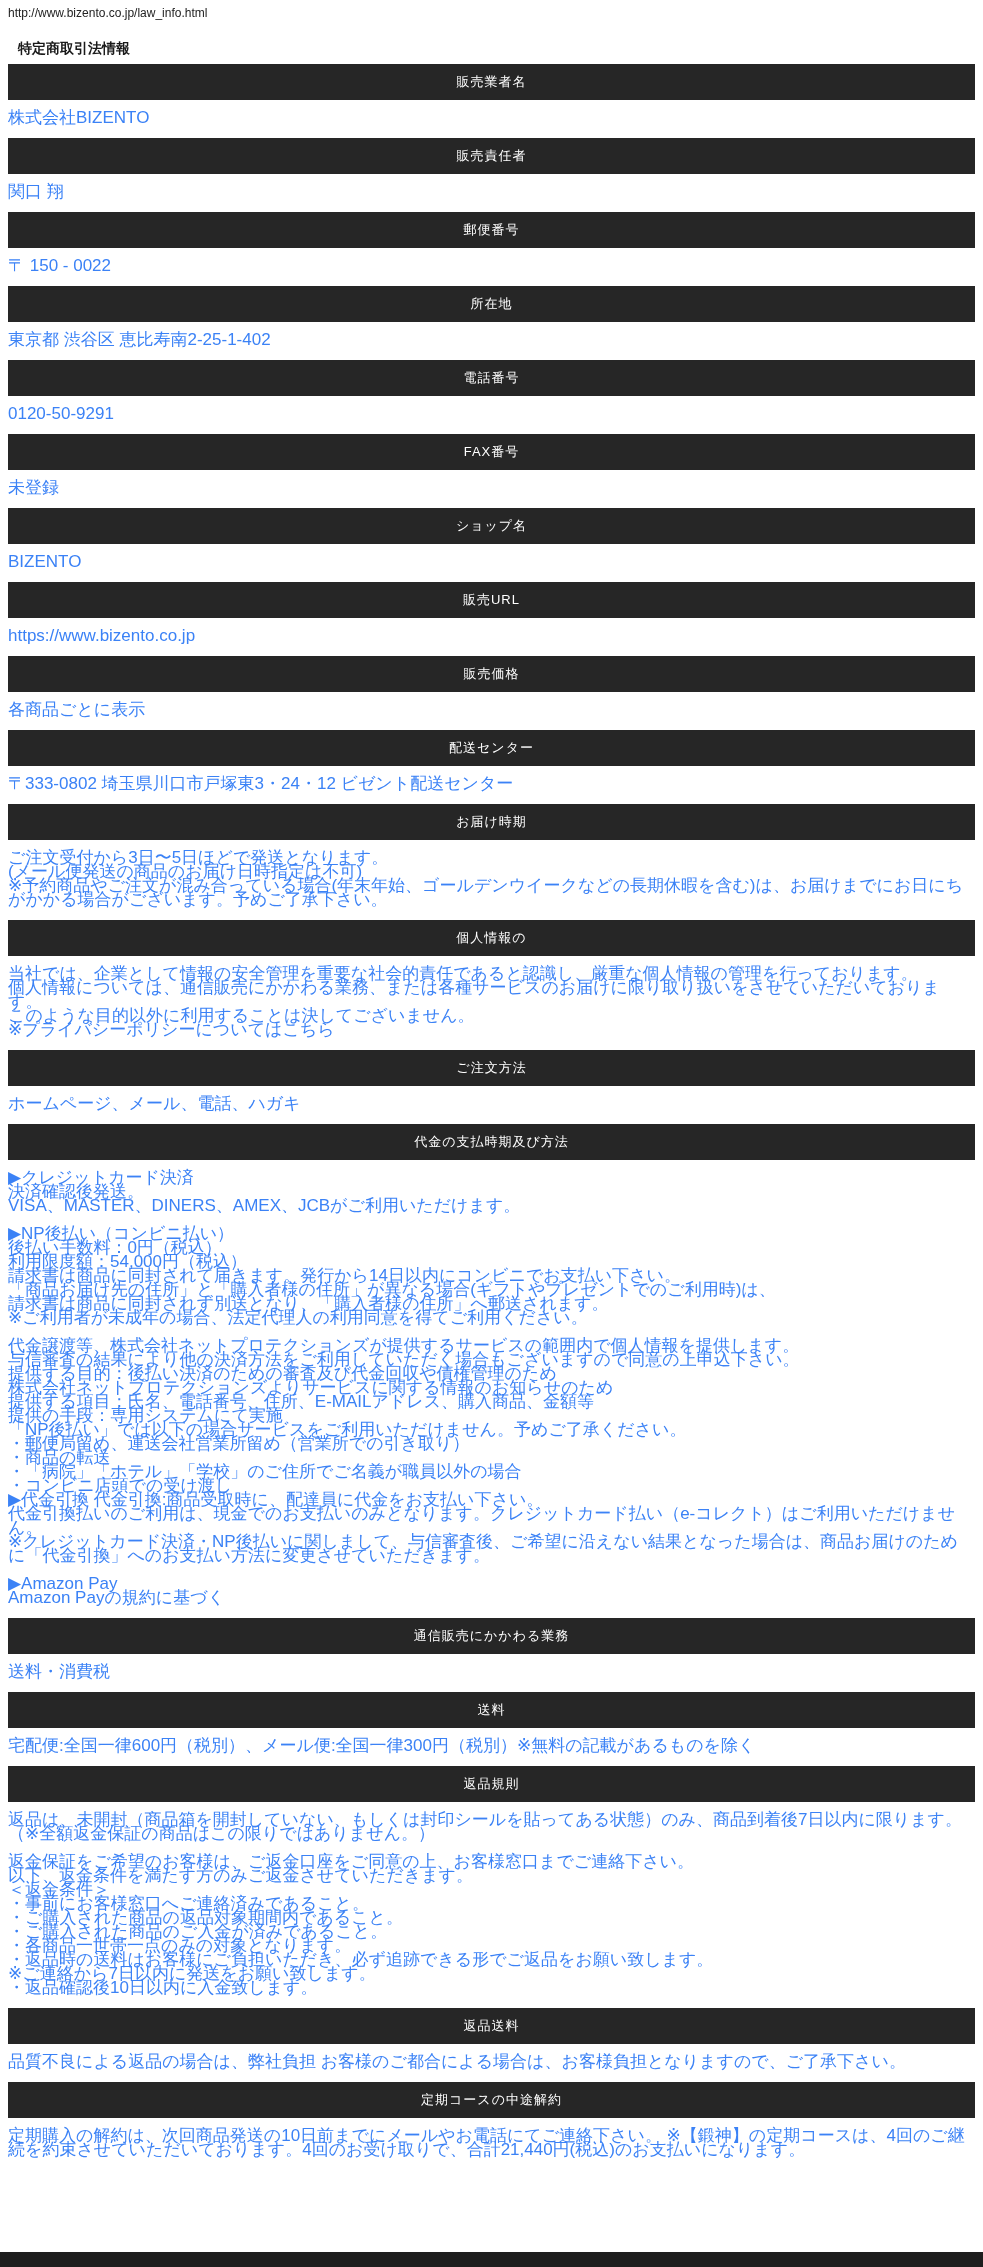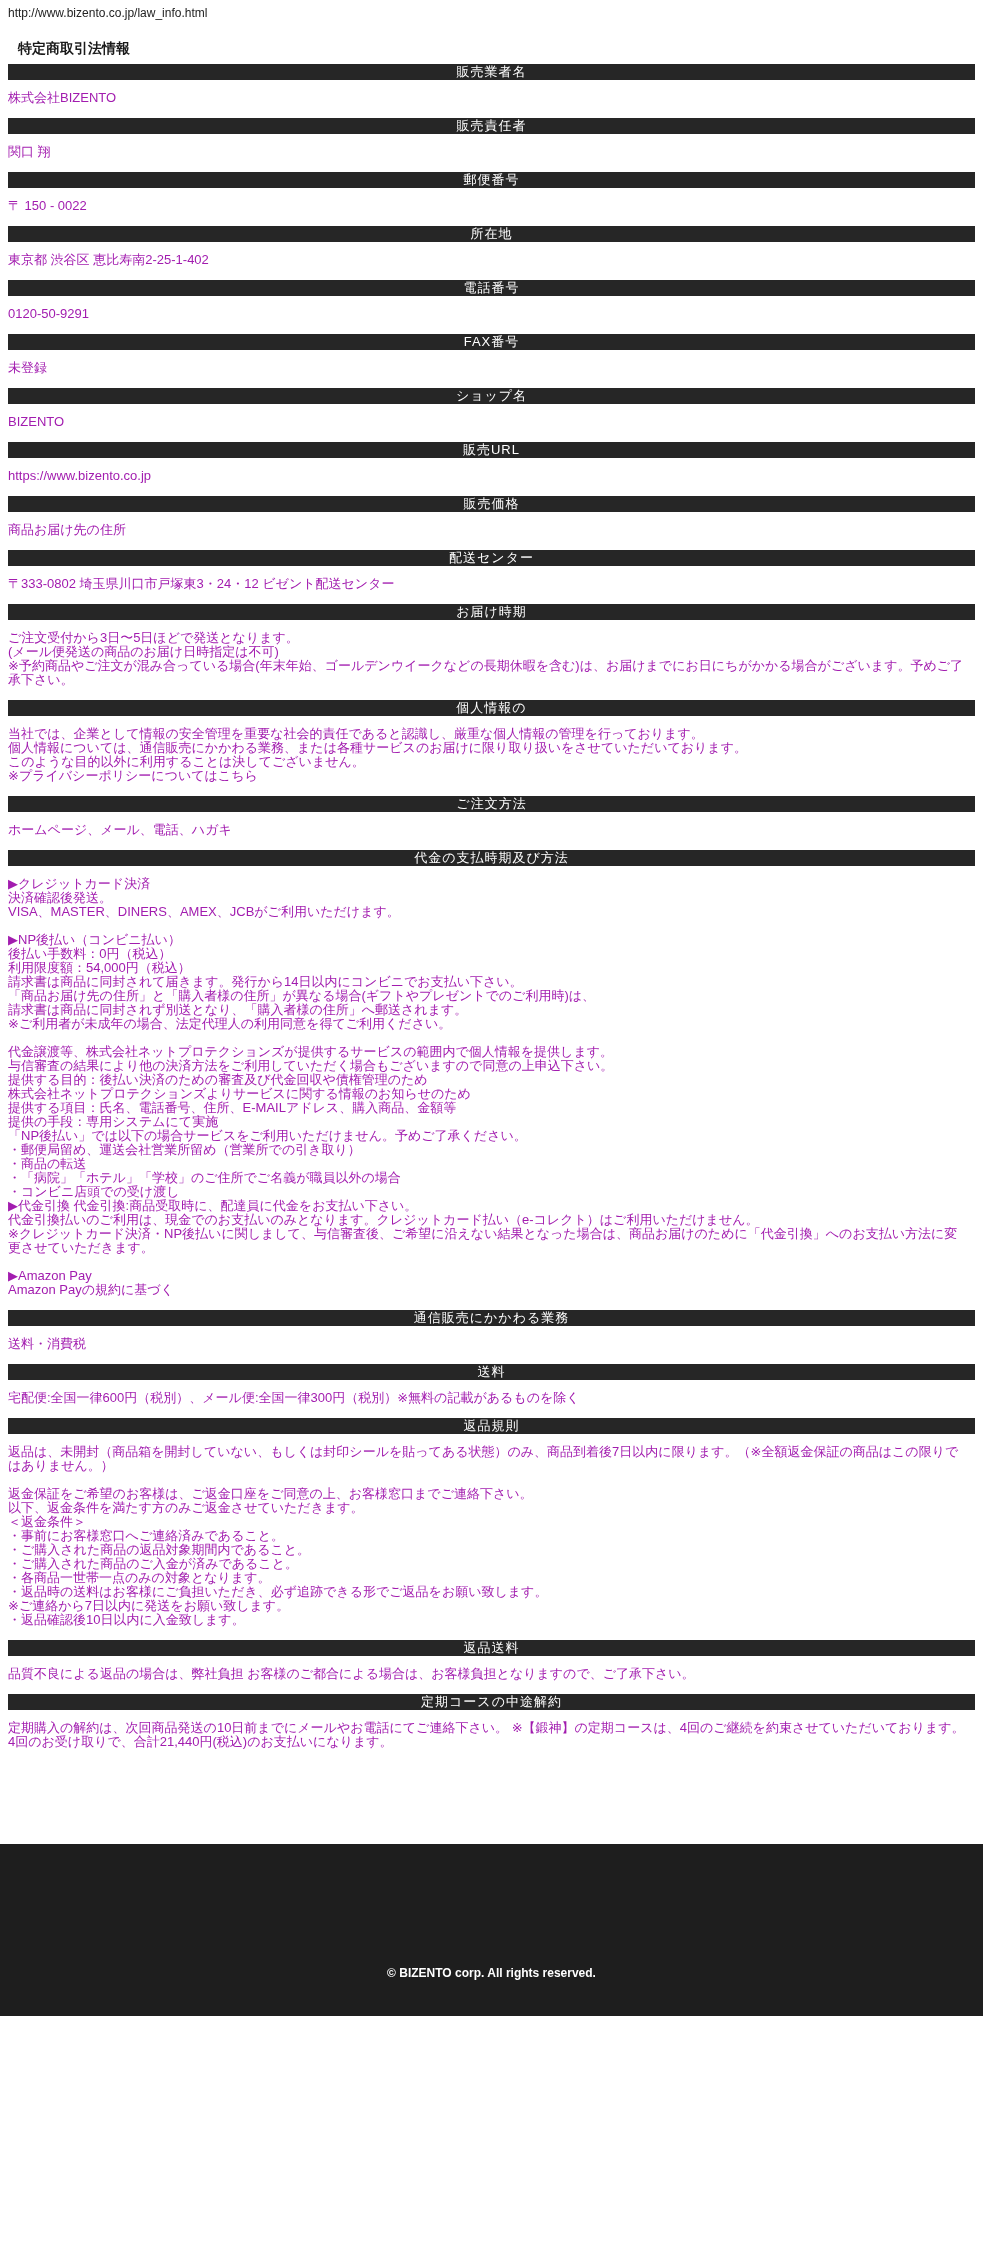--- a/index.html
+++ b/index.html
@@ -16,37 +16,37 @@
     color: #222222;
   }
   .page-title {
     font-size: 14px;
     font-weight: bold;
     color: #1a1a1a;
     margin: 20px 0 8px 10px;
     line-height: 16px;
   }
   .law-section .bar {
-    height: 16px;
+    height: 36px;
     background: var(--bar-bg, #262626);
     display: flex;
     align-items: center;
     justify-content: center;
   }
   .law-section .bar-label {
     color: var(--bar-text, #ffffff);
     font-size: 13px;
     letter-spacing: 1px;
     white-space: nowrap;
   }
   .law-section .content {
     margin: 11px 8px 13px 0;
-    font-size: 13px;
+    font-size: 17px;
     line-height: 14px;
-    color: #a21caf;
+    color: #3b82f6;
   }
   .law-section .line { min-height: 14px; }
   .footer {
     margin-top: 95px;
     height: 172px;
     background: var(--footer-bg, #1e1e1e);
     box-sizing: border-box;
     padding-top: 122px;
   }
   .copyright {
@@ -134,21 +134,21 @@
     <div class="content">
           <div class="line">https://www.bizento.co.jp</div>
         </div>
   </section>
 
   <section class="law-section">
     <div class="bar">
       <span class="bar-label">販売価格</span>
     </div>
     <div class="content">
-          <div class="line">商品お届け先の住所</div>
+          <div class="line">各商品ごとに表示</div>
         </div>
   </section>
 
   <section class="law-section">
     <div class="bar">
       <span class="bar-label">配送センター</span>
     </div>
     <div class="content">
           <div class="line">〒333-0802 埼玉県川口市戸塚東3・24・12 ビゼント配送センター</div>
         </div>

